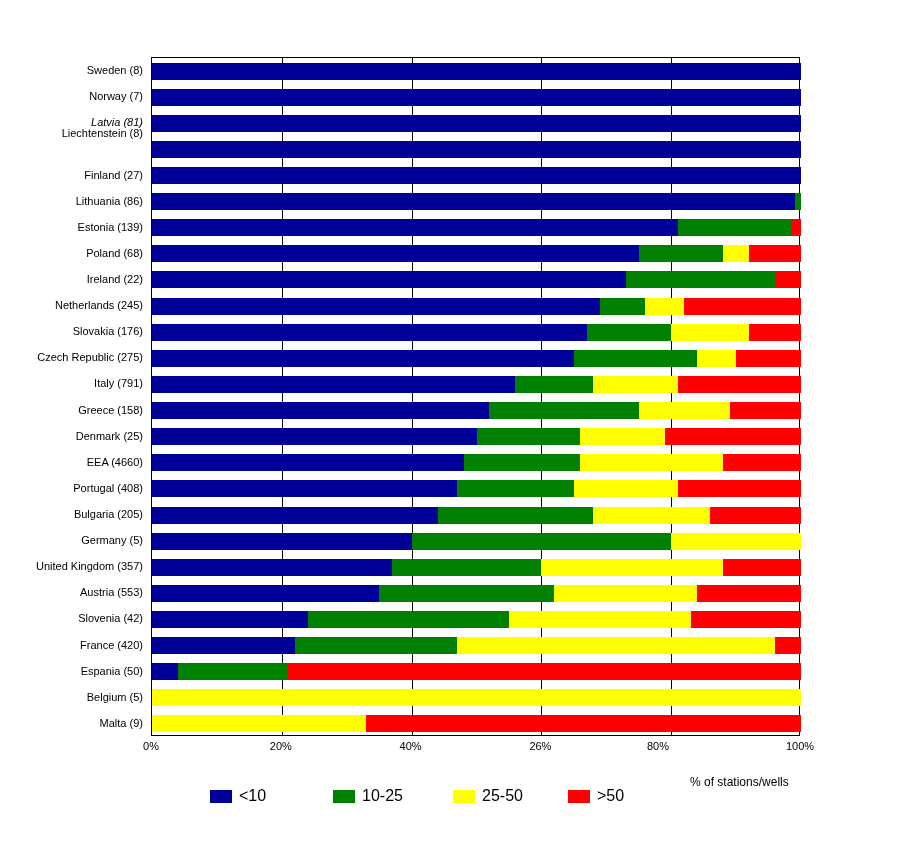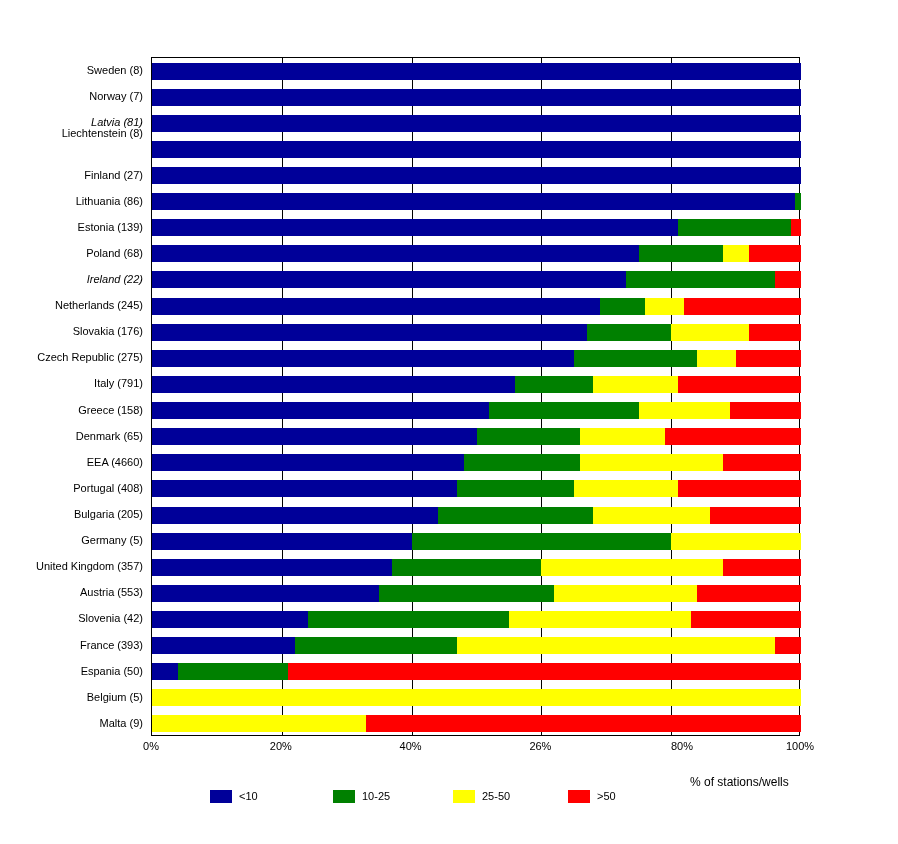--- a/index.html
+++ b/index.html
@@ -98,53 +98,53 @@
     display: flex;
     align-items: center;
   }
   .legend-swatch {
     width: 22px;
     height: 13px;
     display: inline-block;
     margin-right: 7px;
   }
   .legend-label {
-    font-size: 11px;
+    font-size: 16px;
     color: #000000;
   }
 </style>
 </head>
 <body>
 
 <div id="chart-root">
 
   <div class="labels">
       <div class="cat-label" style="top: 7.05769px;">Sweden (8)</div>
       <div class="cat-label" style="top: 33.1731px;">Norway (7)</div>
       <div class="cat-label" style="top: 59.2885px; font-style: italic;">Latvia (81)</div>
       <div class="cat-label" style="top: 70px;">Liechtenstein (8)</div>
       <div class="cat-label" style="top: 111.519px;">Finland (27)</div>
       <div class="cat-label" style="top: 137.635px;">Lithuania (86)</div>
       <div class="cat-label" style="top: 163.75px;">Estonia (139)</div>
       <div class="cat-label" style="top: 189.865px;">Poland (68)</div>
-      <div class="cat-label" style="top: 215.981px; font-style: italic;">Ireland (22)</div>
+      <div class="cat-label" style="top: 215.981px;">Ireland (22)</div>
       <div class="cat-label" style="top: 242.096px;">Netherlands (245)</div>
       <div class="cat-label" style="top: 268.212px;">Slovakia (176)</div>
       <div class="cat-label" style="top: 294.327px;">Czech Republic (275)</div>
       <div class="cat-label" style="top: 320.442px;">Italy (791)</div>
       <div class="cat-label" style="top: 346.558px;">Greece (158)</div>
-      <div class="cat-label" style="top: 372.673px;">Denmark (65)</div>
+      <div class="cat-label" style="top: 372.673px;">Denmark (25)</div>
       <div class="cat-label" style="top: 398.788px;">EEA (4660)</div>
       <div class="cat-label" style="top: 424.904px;">Portugal (408)</div>
       <div class="cat-label" style="top: 451.019px;">Bulgaria (205)</div>
       <div class="cat-label" style="top: 477.135px;">Germany (5)</div>
       <div class="cat-label" style="top: 503.25px;">United Kingdom (357)</div>
       <div class="cat-label" style="top: 529.365px;">Austria (553)</div>
       <div class="cat-label" style="top: 555.481px;">Slovenia (42)</div>
-      <div class="cat-label" style="top: 581.596px;">France (393)</div>
+      <div class="cat-label" style="top: 581.596px;">France (420)</div>
       <div class="cat-label" style="top: 607.712px;">Espania (50)</div>
       <div class="cat-label" style="top: 633.827px;">Belgium (5)</div>
       <div class="cat-label" style="top: 659.942px;">Malta (9)</div>
     </div>
 
   <div class="plot-area">
     <div class="gridlines">
         <div class="gridline" style="left: 129.8px;"></div>
         <div class="gridline" style="left: 259.6px;"></div>
         <div class="gridline" style="left: 389.4px;"></div>
@@ -282,21 +282,21 @@
           <div class="seg" style="left: 214.17px; width: 434.83px; background: rgb(255, 0, 0);"></div>
         </div>
       </div>
   </div>
 
   <div class="xticks">
       <div class="xtick" style="left: 121px;">0%</div>
       <div class="xtick" style="left: 250.8px;">20%</div>
       <div class="xtick" style="left: 380.6px;">40%</div>
       <div class="xtick" style="left: 510.4px;">26%</div>
-      <div class="xtick" style="left: 652px;">80%</div>
+      <div class="xtick" style="left: 609px; text-align: right;">80%</div>
       <div class="xtick" style="left: 770px;">100%</div>
     </div>
 
   <div class="xaxis-title">% of stations/wells</div>
 
   <div class="legend">
       <div class="legend-item" style="left: 0px;">
         <span class="legend-swatch" style="background: rgb(0, 0, 153);"></span>
         <span class="legend-label">&lt;10</span>
       </div>

